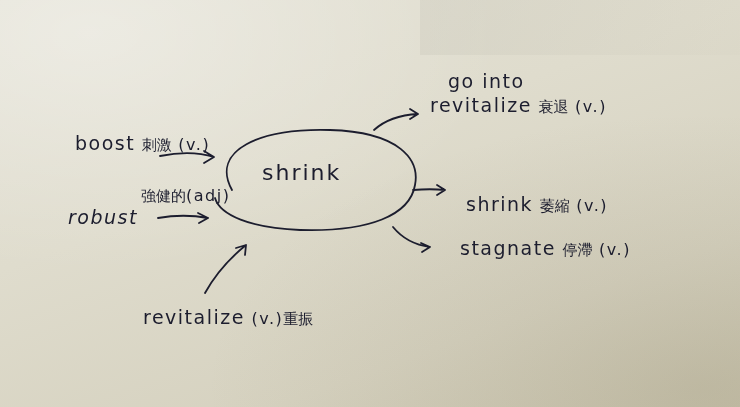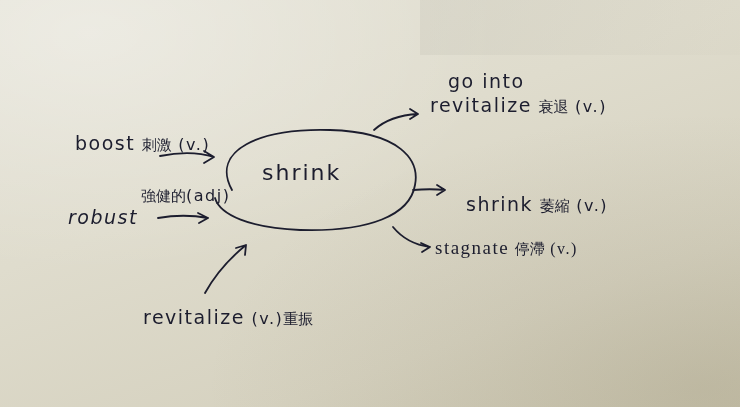--- a/index.html
+++ b/index.html
@@ -82,17 +82,17 @@
   <span class="zh">衰退</span>
   <span class="pos">(v.)</span>
 </div>
 
 <div class="hw" style="left:466px; top:193px;">
   <span class="en">shrink</span>
   <span class="zh">萎縮</span>
   <span class="pos">(v.)</span>
 </div>
 
-<div class="hw" style="left:435px; top:237px;font-family:Liberation Serif, serif;">
+<div class="hw" style="left:460px; top:237px;">
   <span class="en">stagnate</span>
   <span class="zh">停滯</span>
   <span class="pos">(v.)</span>
 </div>
 
 </body></html>

